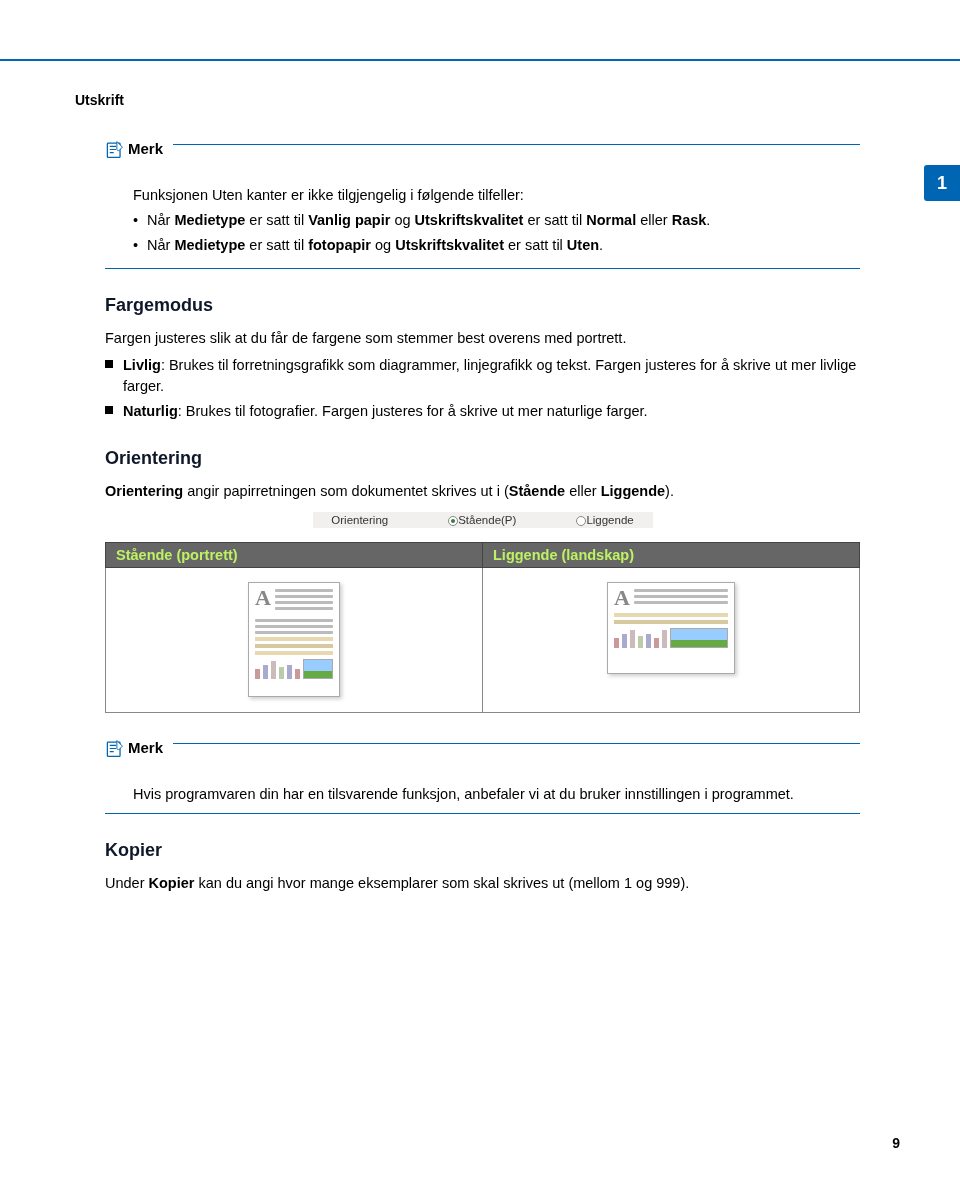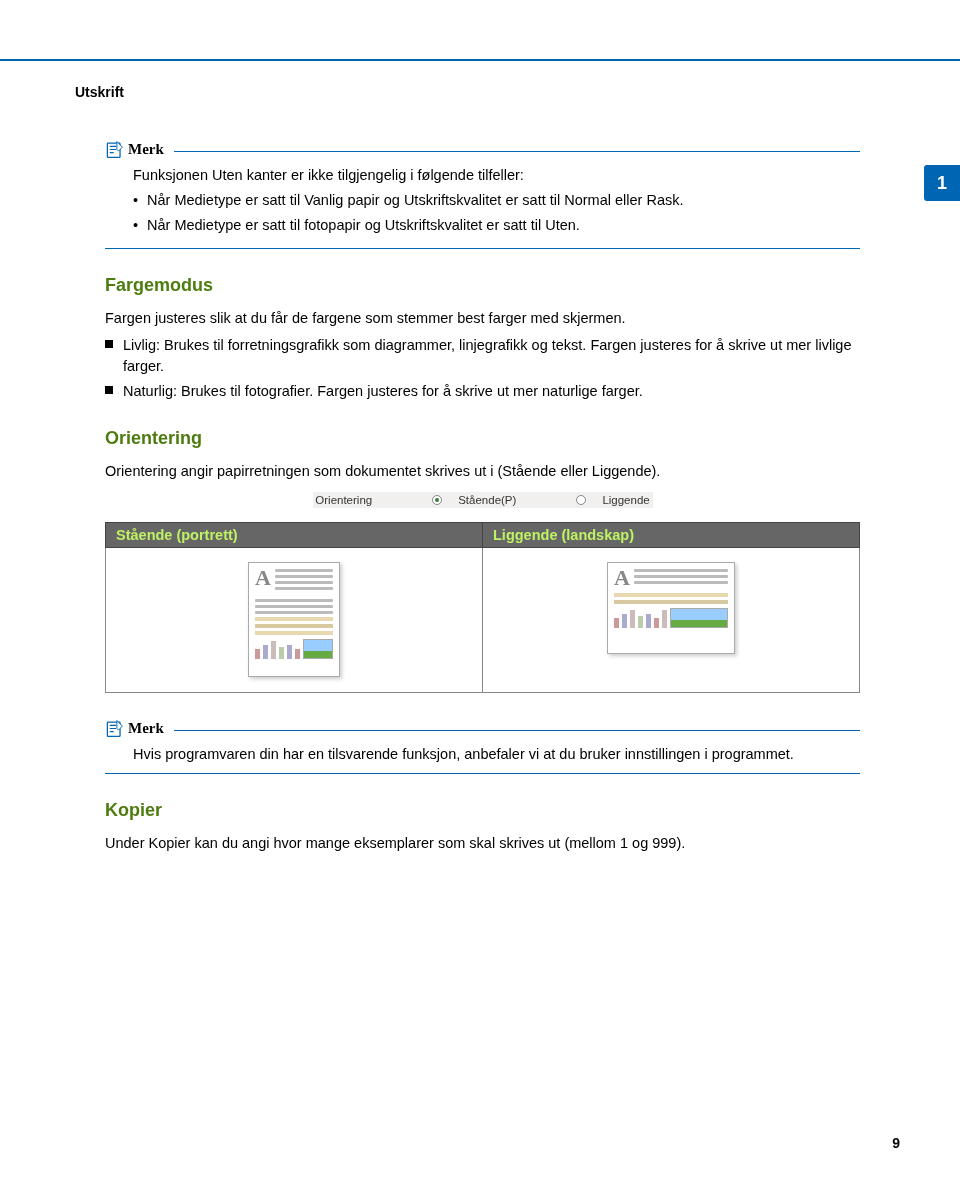--- a/index.html
+++ b/index.html
@@ -16,38 +16,37 @@
     position: absolute;
     top: 59px;
     left: 0;
     width: 960px;
     height: 2px;
     background: #0066b3;
   }
   .page-head {
     position: absolute;
     left: 75px;
-    top: 84px;
+    top: 92px;
     font-weight: bold;
     font-size: 14px;
   }
   .content {
     position: absolute;
     left: 105px;
     top: 140px;
     width: 755px;
   }
   .note-box {
     position: relative;
     margin-bottom: 26px;
   }
   .note-head {
     display: flex;
-    align-items: center;
-    font-family: Liberation Serif, serif;
+    align-items: flex-start;
   }
   .note-icon {
     width: 19px;
     height: 19px;
     margin-right: 4px;
     flex-shrink: 0;
   }
   .note-label {
     font-weight: bold;
     font-size: 15px;
@@ -56,45 +55,46 @@
   .note-head .hr {
     flex: 1;
     height: 1px;
     background: #0066b3;
     margin-left: 10px;
     margin-top: 4px;
   }
   .note-body {
     padding: 6px 0 8px 28px;
     line-height: 1.45;
+    margin-top: 20px;
   }
   .note-body .intro { margin-bottom: 4px; }
   .note-body ul {
     list-style: none;
   }
   .note-body ul li {
     position: relative;
     padding-left: 14px;
     margin-bottom: 4px;
   }
   .note-body ul li::before {
     content: "•";
     position: absolute;
     left: 0;
     top: 0;
   }
   .note-close-rule {
     height: 1px;
     background: #0066b3;
   }
-  .bold { font-weight: normal; }
+  .bold { font-weight: bold; }
   .section-h {
     font-weight: bold;
     font-size: 18px;
-    color: #4d7c0f;
+    color: #0f172a;
     margin-bottom: 12px;
   }
   .section { margin-bottom: 26px; }
   .para { line-height: 1.45; margin-bottom: 6px; }
   ul.square {
     list-style: none;
     margin-bottom: 8px;
   }
   ul.square li {
     position: relative;
@@ -120,22 +120,22 @@
     margin: 10px 0 14px 0;
     color: #333;
     background: #f2f0ee;
     padding: 2px 8px;
     width: 340px;
     margin-left: auto;
     margin-right: auto;
   }
   .radio-row .opt {
     display: flex;
-    align-items: center;
-    gap: 16px;
+    align-items: flex-end;
+    gap: 0;
   }
   .radio-dot {
     width: 10px;
     height: 10px;
     border-radius: 50%;
     border: 1px solid #888;
     background: #fff;
     position: relative;
     display: inline-block;
   }
@@ -252,21 +252,21 @@
         <li>
           <span>Når </span><span class="bold">Medietype</span><span> er satt til </span><span class="bold">fotopapir</span><span> og </span><span class="bold">Utskriftskvalitet</span><span> er satt til </span><span class="bold">Uten</span><span>.</span>
         </li>
       </ul>
     </div>
     <div class="note-close-rule"></div>
   </div>
 
   <div class="section">
     <div class="section-h">Fargemodus</div>
-    <div class="para">Fargen justeres slik at du får de fargene som stemmer best farger med skjermen.</div>
+    <div class="para">Fargen justeres slik at du får de fargene som stemmer best overens med portrett.</div>
     <ul class="square">
       <li>
         <span class="bold">Livlig</span><span>: Brukes til forretningsgrafikk som diagrammer, linjegrafikk og tekst. Fargen justeres for å skrive ut mer livlige farger.</span>
       </li>
       <li>
         <span class="bold">Naturlig</span><span>: Brukes til fotografier. Fargen justeres for å skrive ut mer naturlige farger.</span>
       </li>
     </ul>
   </div>
 

